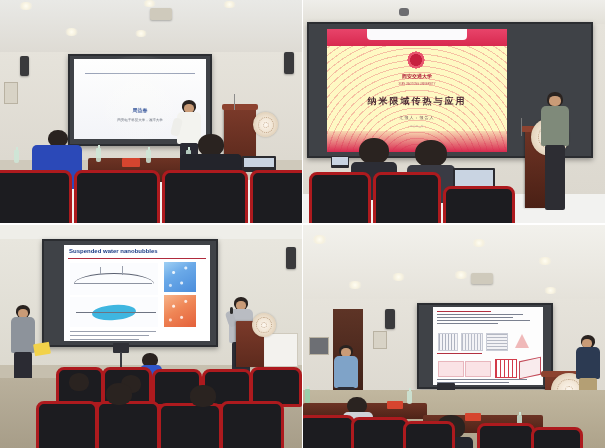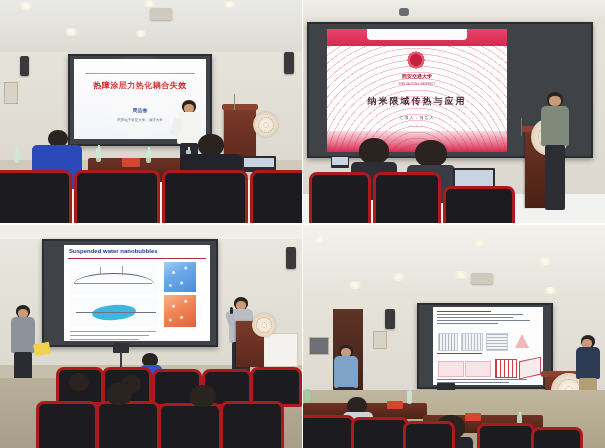--- a/index.html
+++ b/index.html
@@ -58,21 +58,21 @@
 
   
   .s1{background:linear-gradient(#fefefe,#f3f4f8);}
   .s1-bar{position:absolute;left:8%;right:8%;height:1px;background:#9aa3b8;}
   .s1-title{position:absolute;left:6%;right:6%;text-align:center;color:#d01a18;
     font-weight:bold;letter-spacing:.5px;line-height:1.25;}
   .s1-sub{position:absolute;left:6%;right:6%;text-align:center;color:#1b3f8f;font-weight:bold;}
   .s1-aff{position:absolute;left:6%;right:6%;text-align:center;color:#555c6b;}
 
   
-  .s2{background:#ffffff;text-decoration:underline;}
+  .s2{background:#fef9c3;text-decoration:underline;}
   .s2-top{position:absolute;left:0;right:0;top:0;height:14%;
     background:linear-gradient(#e8446a,#d8294f);}
   .s2-top-notch{position:absolute;background:#fbfafc;border-radius:0 0 4px 4px;}
   .s2-rings{position:absolute;left:0;right:0;top:10%;bottom:0;
     background:repeating-radial-gradient(circle at 50% 115%,
       rgba(226,60,90,.30) 0 1px, rgba(255,255,255,0) 1px 6px);}
   .s2-bottom{position:absolute;left:0;right:0;bottom:0;height:17%;
     background:linear-gradient(rgba(216,41,79,.15),#d8294f);}
   .s2-logo{position:absolute;border-radius:50%;
     background:radial-gradient(circle,#c7203f 0 42%,#e8566f 43% 60%,rgba(255,255,255,0) 61%);}
@@ -137,21 +137,20 @@
       <div class="wall" style="top:52px;height:116px;"></div>
       <div class="wall-low" style="top:160px;height:20px;"></div>
 
       <div class="speaker-box" style="left:20px;top:56px;width:9px;height:20px;"></div>
       <div class="speaker-box" style="left:284px;top:52px;width:10px;height:22px;"></div>
       <div class="ac-panel" style="left:4px;top:82px;width:12px;height:20px;"></div>
 
       <div class="screen" style="left:68px;top:54px;width:140px;height:88px;">
         <div class="slide s1" style="left:4px;top:3px;right:4px;bottom:5px;">
           <div class="s1-bar" style="top:14px;"></div>
-          <div class="s1-title" style="top:22px;font-size:8px;">热障涂层力热化耦合失效</div>
           <div class="s1-sub" style="top:48px;font-size:5px;">周益春</div>
           <div class="s1-aff" style="top:59px;font-size:3.5px;">西安电子科技大学，湘潭大学</div>
         </div>
       </div>
       <div class="glow" style="left:72px;top:56px;width:134px;height:84px;opacity:.35;"></div>
 
       <div class="podium" style="left:224px;top:108px;width:32px;height:54px;"></div>
       <div class="podium-top" style="left:222px;top:104px;width:36px;height:6px;border-radius:2px;"></div>
       <div class="flower" style="left:253px;top:112px;width:25px;height:25px;"></div>
       <div style="position:absolute;left:234px;top:94px;width:1px;height:16px;background:#8b8b8b;"></div>

